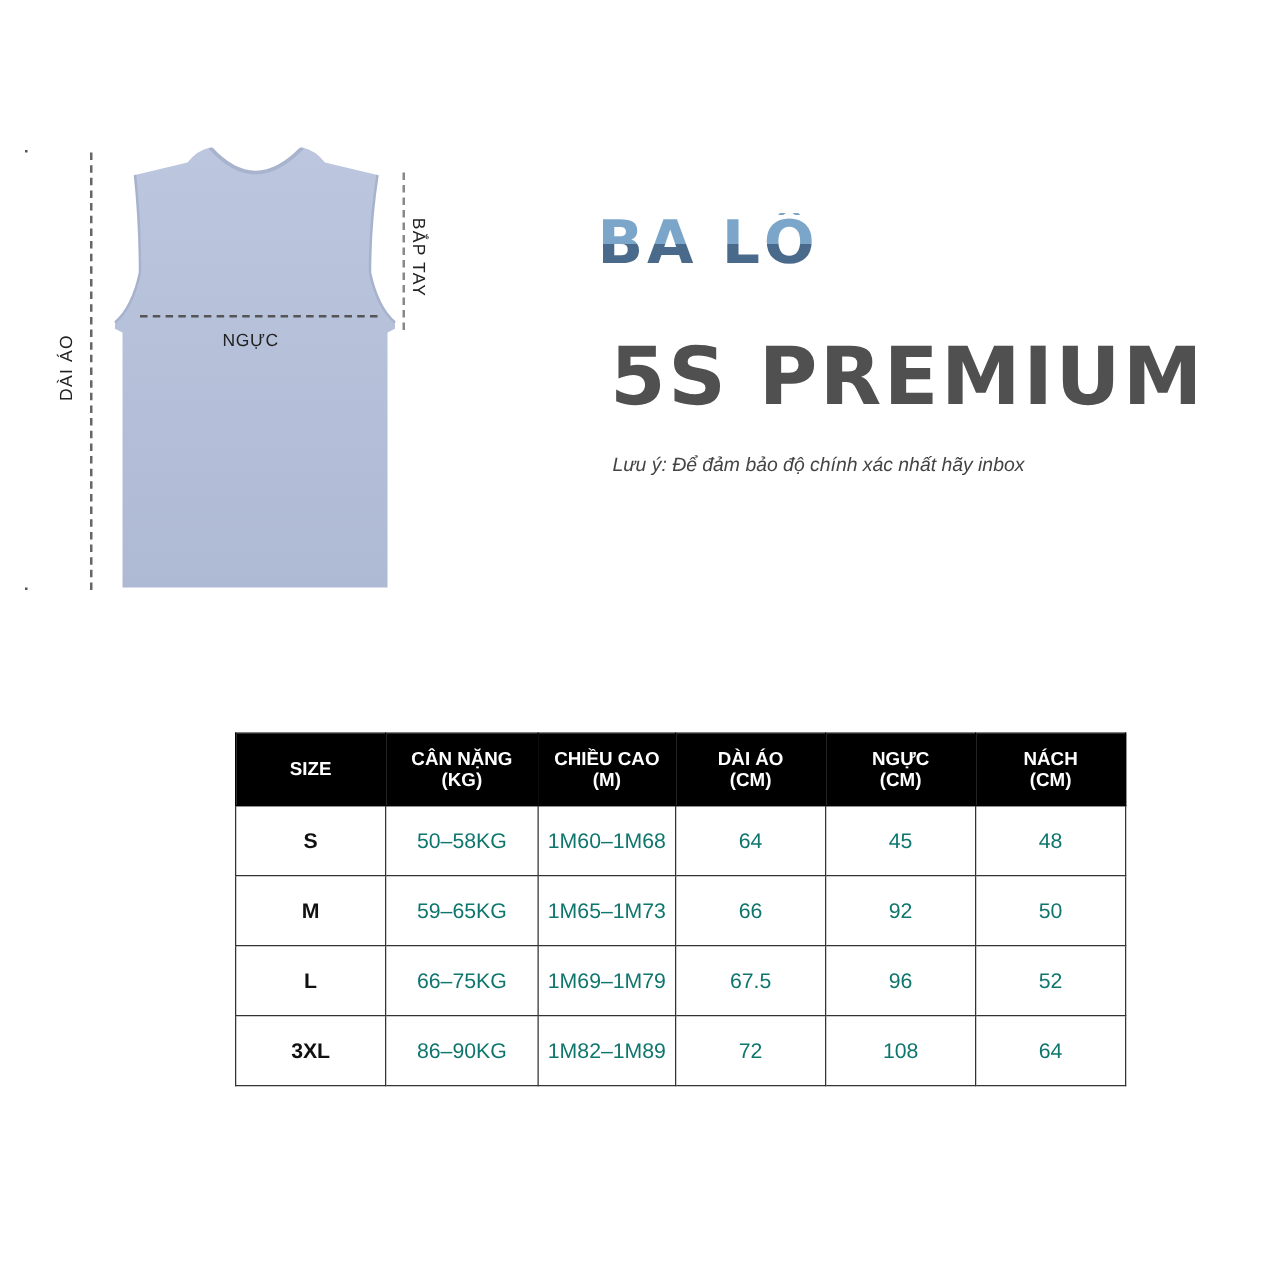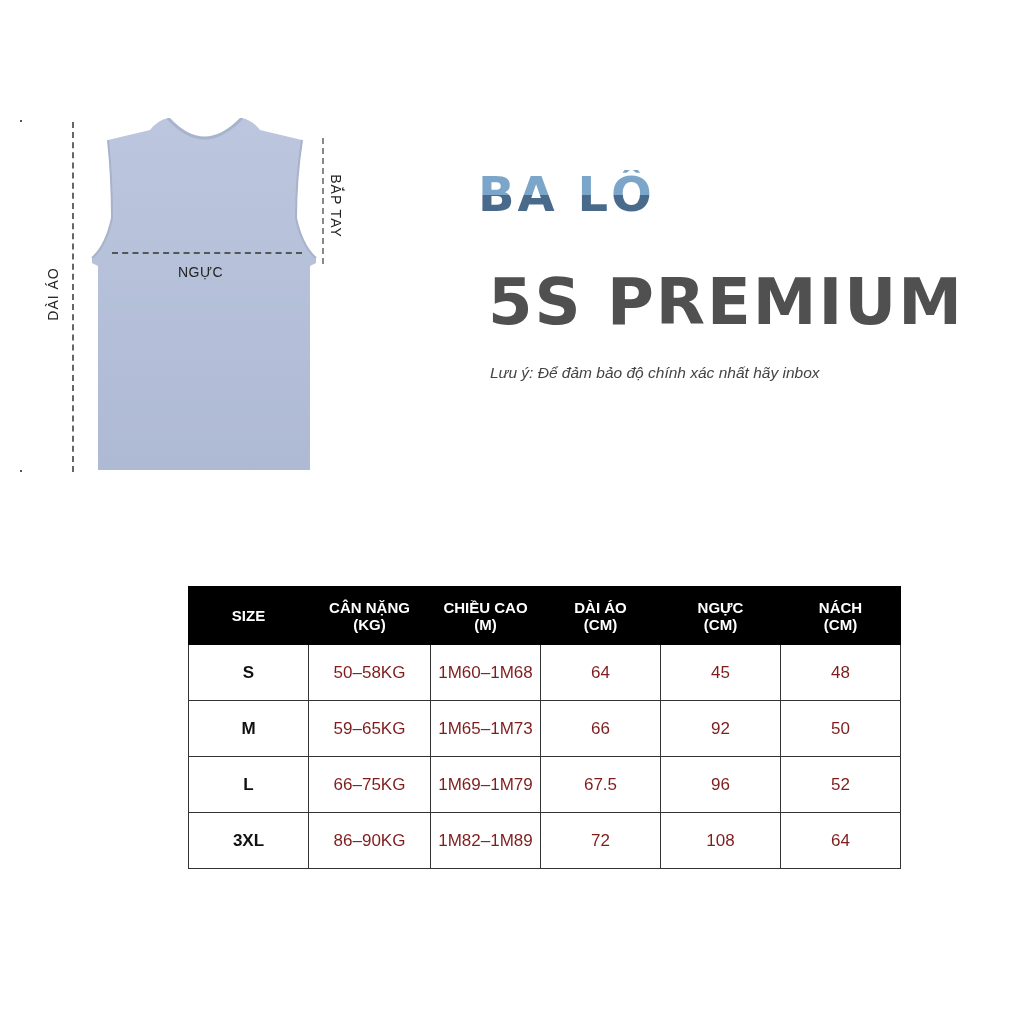--- a/index.html
+++ b/index.html
@@ -17,21 +17,21 @@
   
   .title-1 { position:absolute; left:478px; top:170px; font-family:"DejaVu Sans", sans-serif; font-weight:bold; font-size:48px; letter-spacing:3px; line-height:1;
     background:linear-gradient(to bottom, #7ba6c9 0%, #7ba6c9 52%, #4a6a8c 52%, #4a6a8c 100%);
     -webkit-background-clip:text; background-clip:text; color:transparent; }
   .title-2 { position:absolute; left:488px; top:270px; font-family:"DejaVu Sans", sans-serif; font-weight:bold; font-size:64px; letter-spacing:2px; line-height:1; color:#505050; }
   .note { position:absolute; left:490px; top:362px; width:440px; font-style:italic; font-size:15.5px; line-height:22px; color:#444; }
 
   
   .size-table { position:absolute; left:156px; top:586px; width:712px; border-collapse:collapse; table-layout:fixed;margin-left:32px; }
   .size-table th { background:#000; color:#fff; font-weight:bold; font-size:15px; line-height:17px; height:57px; padding:0; text-align:center; vertical-align:middle; border:1px solid #000; }
-  .size-table td { height:55px; border:1.5px solid #333; text-align:center; vertical-align:middle; font-size:17px; color:#7f1d1d; padding:0; }
+  .size-table td { height:55px; border:1.5px solid #333; text-align:center; vertical-align:middle; font-size:17px; color:#0f766e; padding:0; }
   .size-table td.size { font-weight:bold; font-size:17px; color:#111; }
 </style>
 </head>
 <body>
 
 <div class="figure">
   <span class="dot" style="left:20px;top:20px;"></span>
   <span class="dot" style="left:20px;top:370px;"></span>
 
   <div class="vdash" style="left:72px;top:22px;height:350px;"></div>

